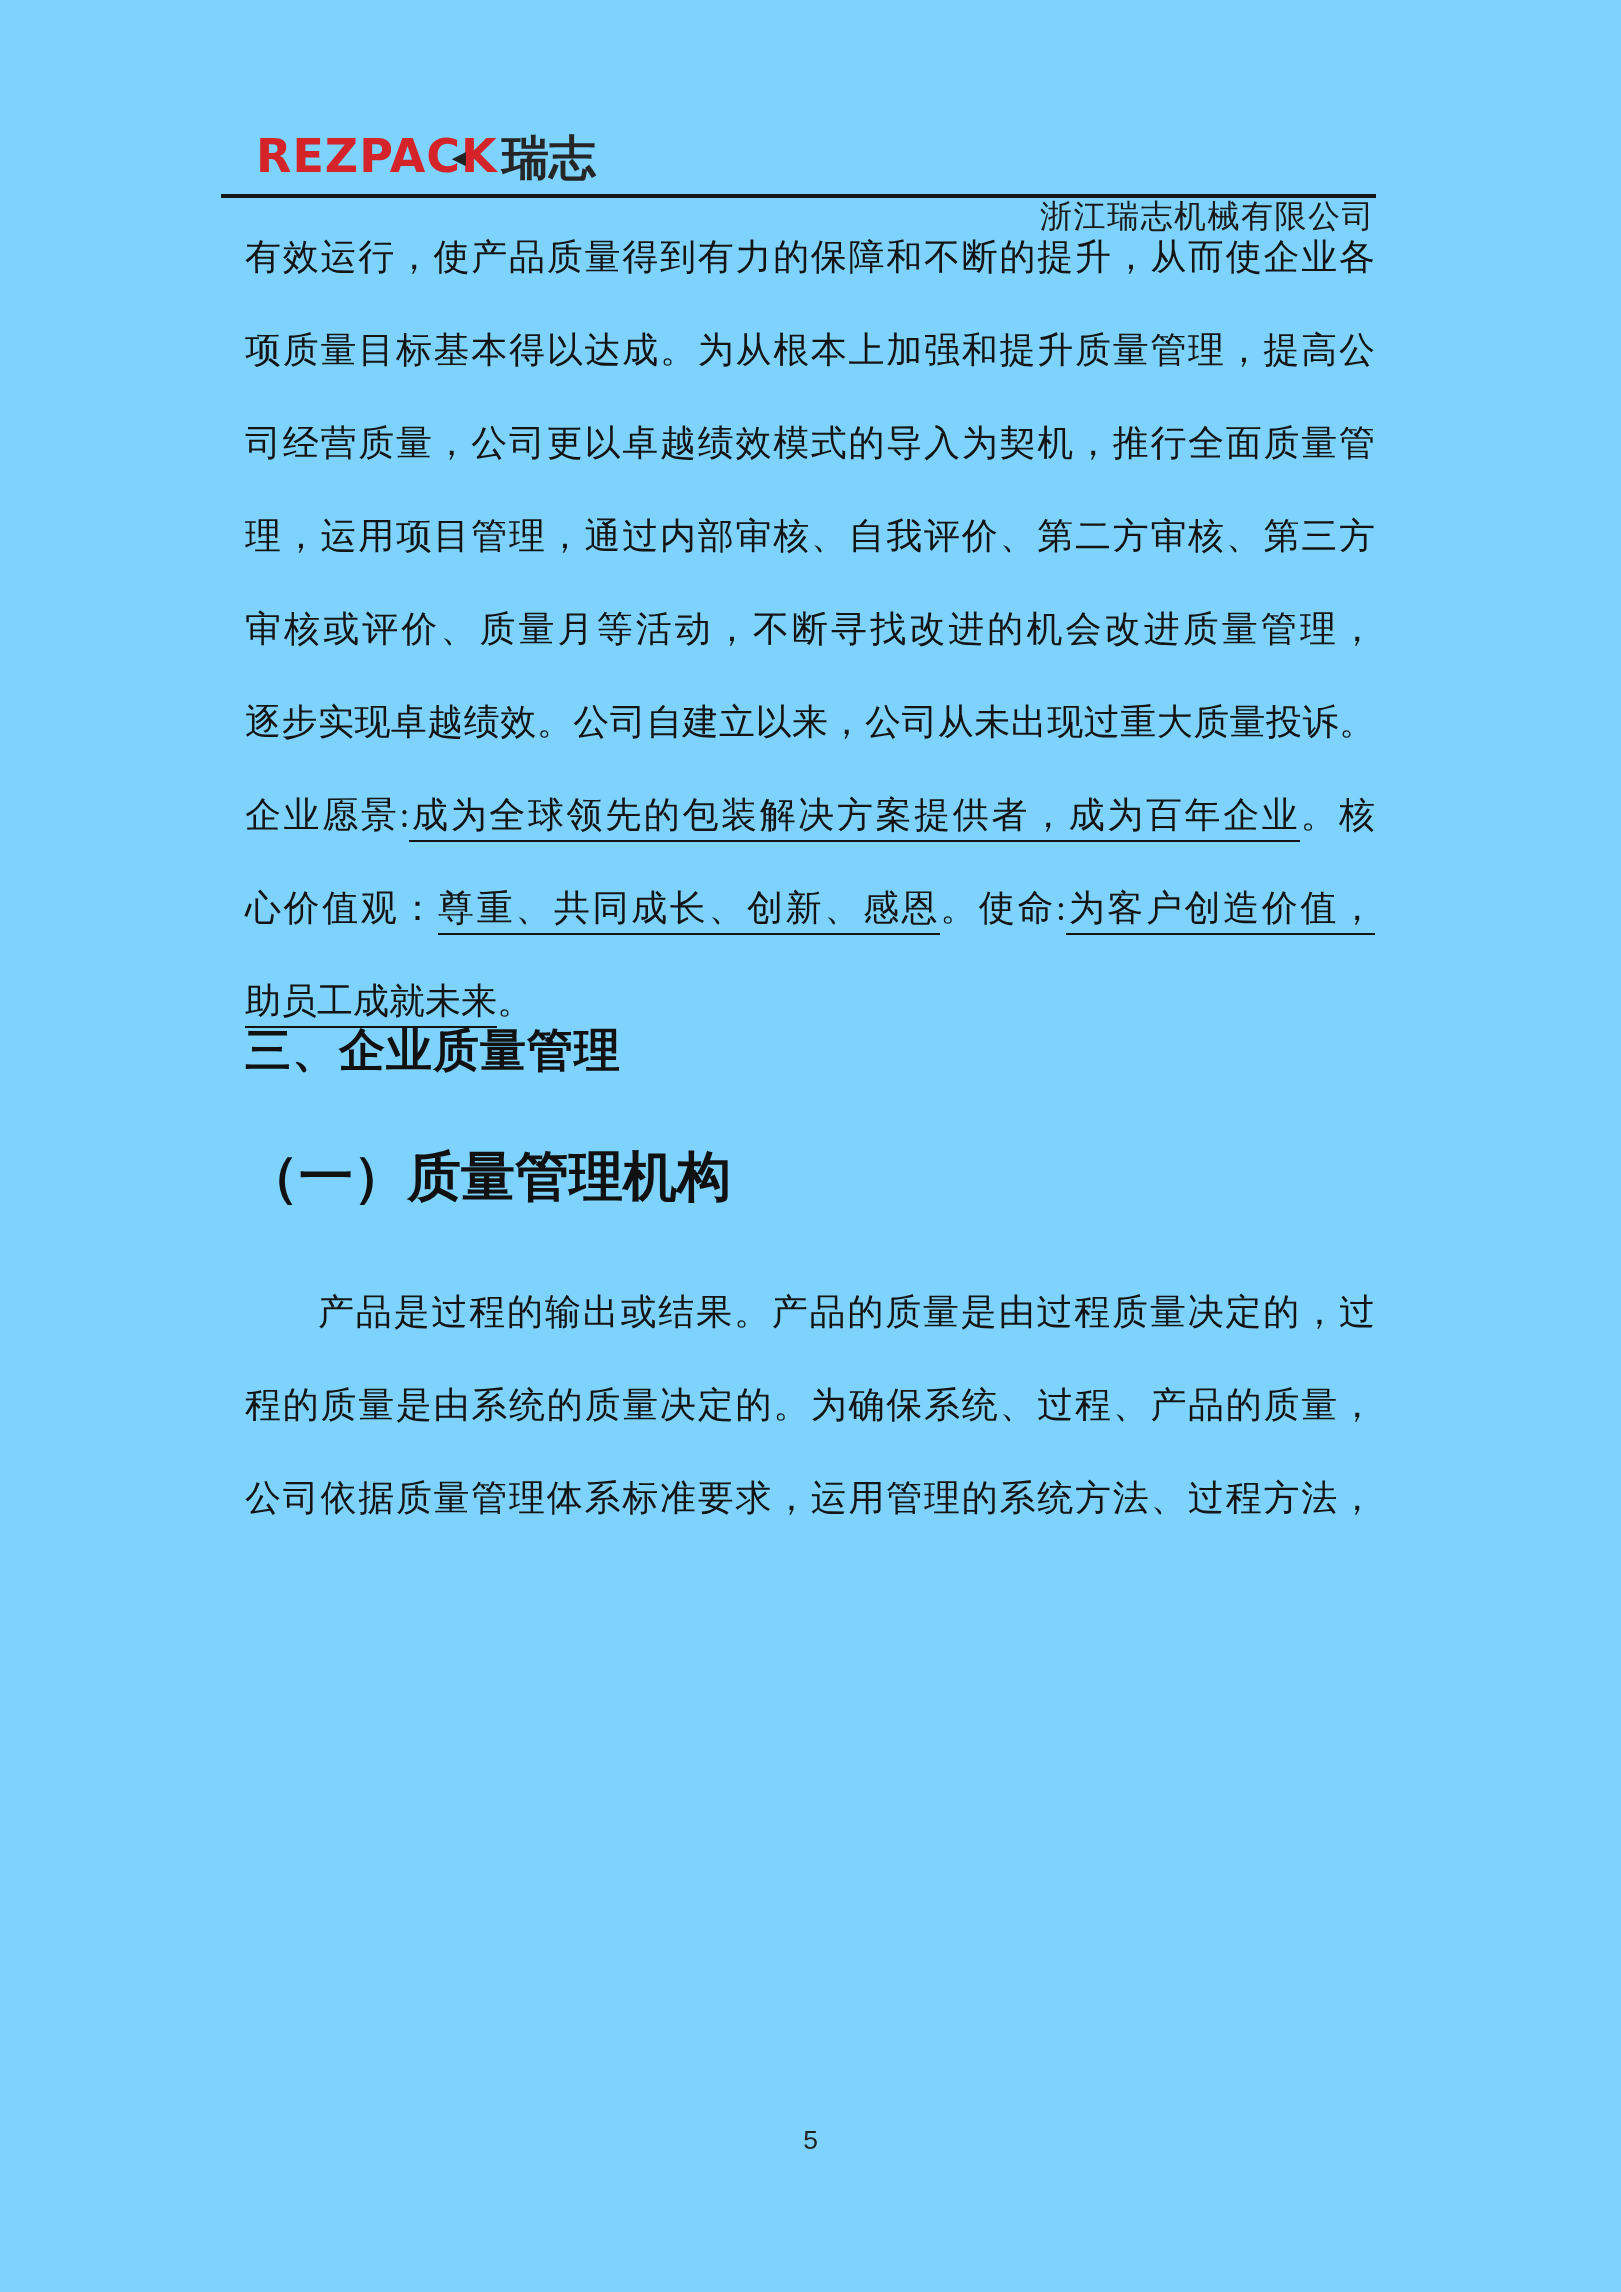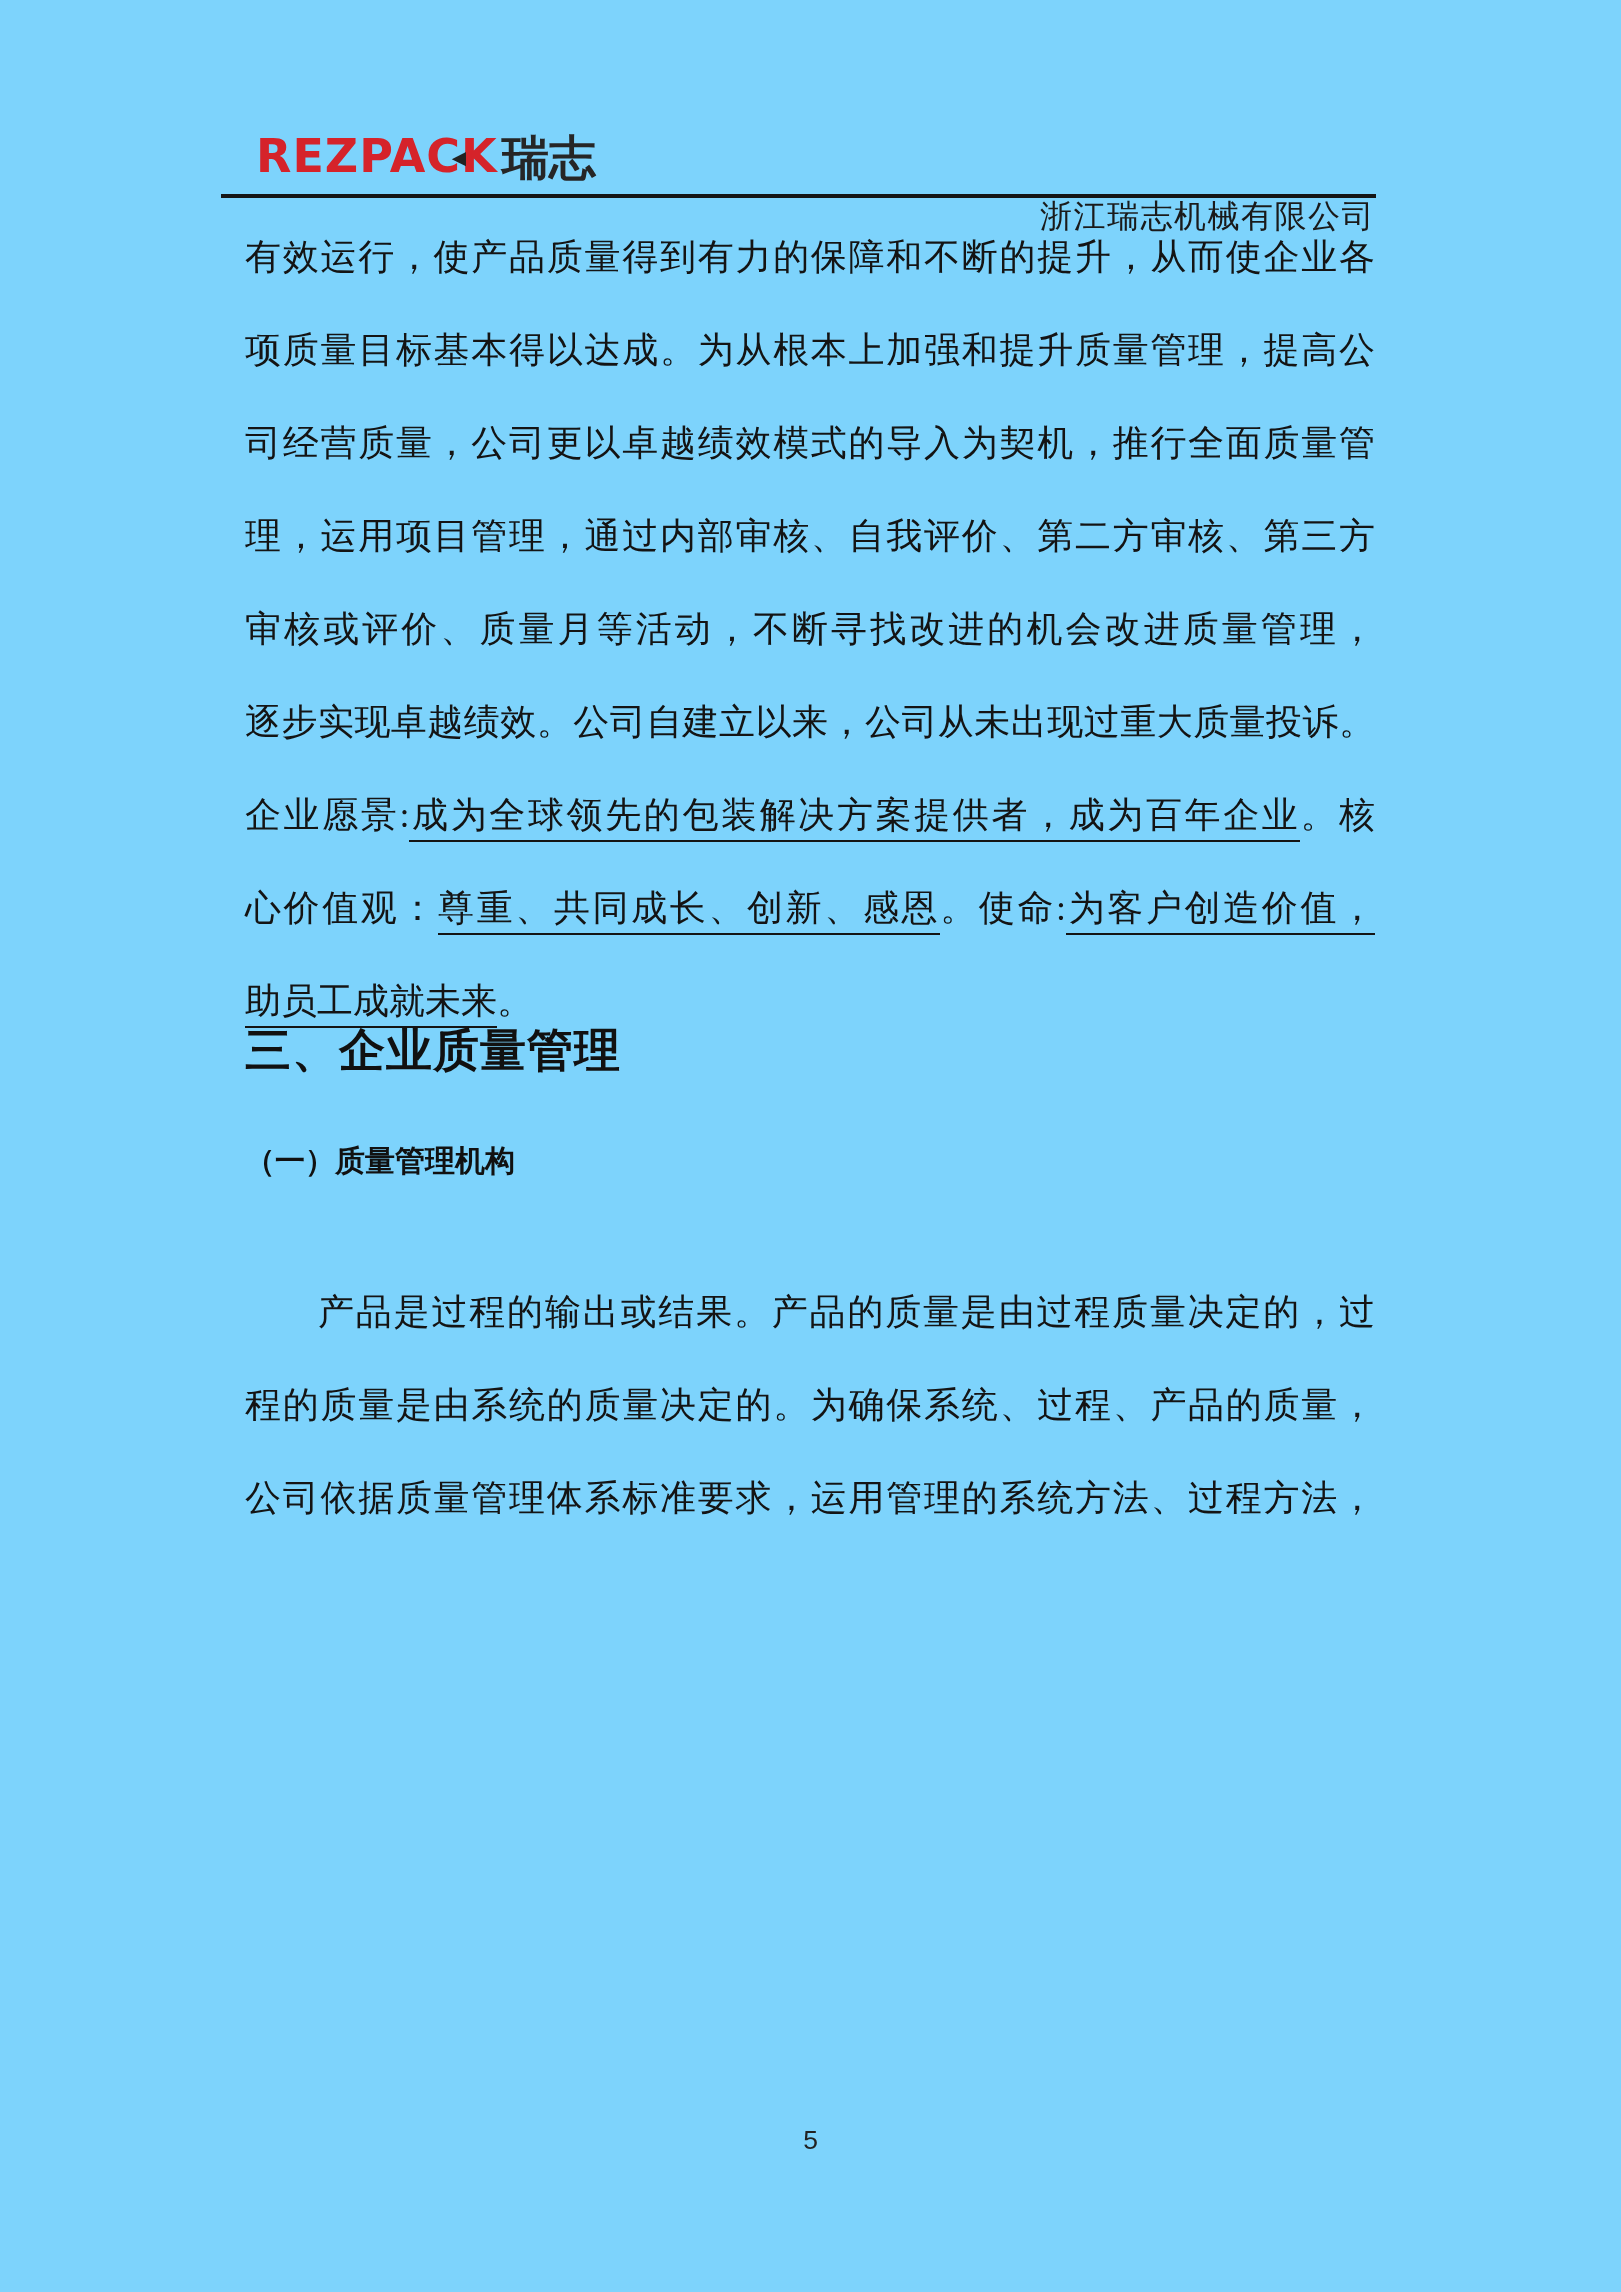--- a/index.html
+++ b/index.html
@@ -55,22 +55,22 @@
   .u{border-bottom:2.9px solid #141414;padding-bottom:4.9px;}
   
   .h1{
     position:absolute;left:245px;top:1023px;
     font-size:46px;line-height:1.2;font-weight:bold;
     font-family:"DejaVu Sans","Liberation Sans",sans-serif;color:#111111;
     letter-spacing:1px;
   }
   .h2{
     position:absolute;left:245px;top:1145px;
-    font-size:30px;line-height:1.2;font-weight:bold;
-    font-family:Liberation Mono, monospace;color:#111111;
+    font-size:54px;line-height:1.2;font-weight:bold;
+    font-family:Liberation Serif, serif;color:#111111;
   }
   
   .pagenum{
     position:absolute;left:0;right:0;top:2125px;
     text-align:center;font-size:26.5px;
     font-family:"Liberation Sans","DejaVu Sans",sans-serif;color:#222222;
   }
 </style>
 </head>
 <body>

